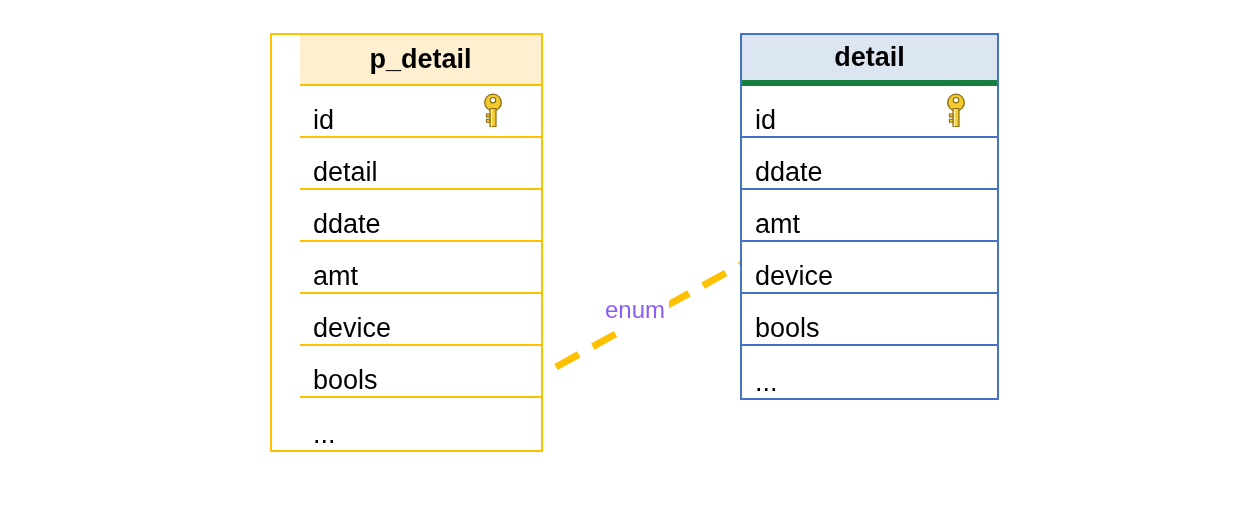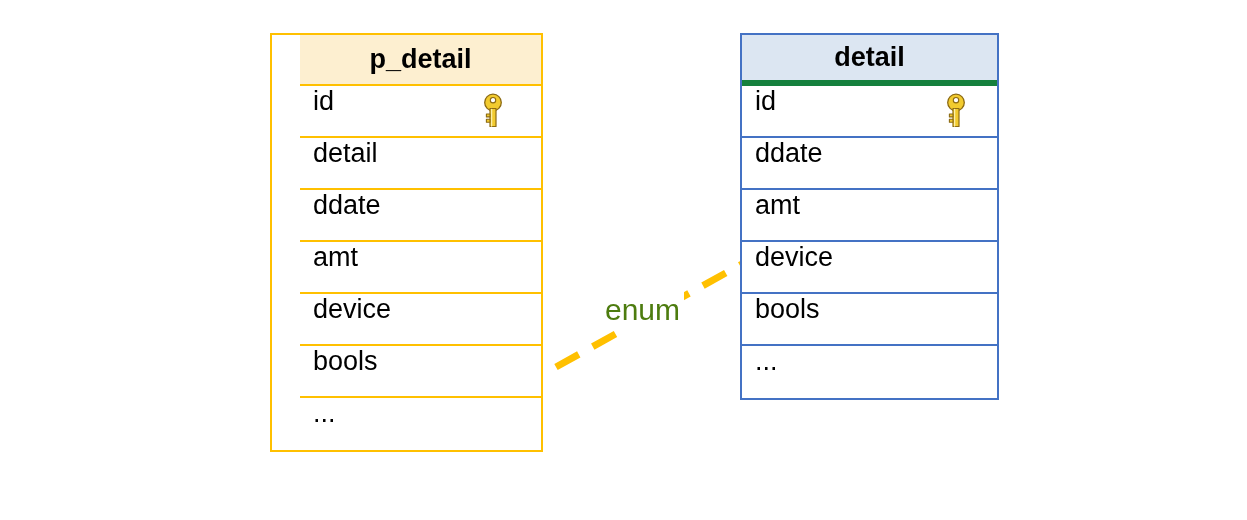--- a/index.html
+++ b/index.html
@@ -37,21 +37,21 @@
     color: #000000;
     display: flex;
     align-items: center;
     justify-content: center;
   }
 
   .entity .row {
     box-sizing: border-box;
     width: 100%;
     display: flex;
-    align-items: flex-start;
+    align-items: flex-end;
     position: relative;
     color: #000000;
   }
 
   .entity .row .fname {
     display: block;
     white-space: nowrap;
   }
 
   .entity .row .keyslot {
@@ -127,22 +127,22 @@
     top: 0;
     width: 1247px;
     height: 520px;
     pointer-events: none;
   }
 
   #relationship-enum-label {
     position: absolute;
     left: 601px;
     top: 289px;
-    font-size: 30px;
-    color: #4d7c0f;
+    font-size: 24px;
+    color: #8b5cf6;
     background: #ffffff;
     padding: 0 4px;
     line-height: 42px;
     white-space: nowrap;
   }
 
   .key-icon-svg { display: block; }
 </style>
 </head>
 <body>

